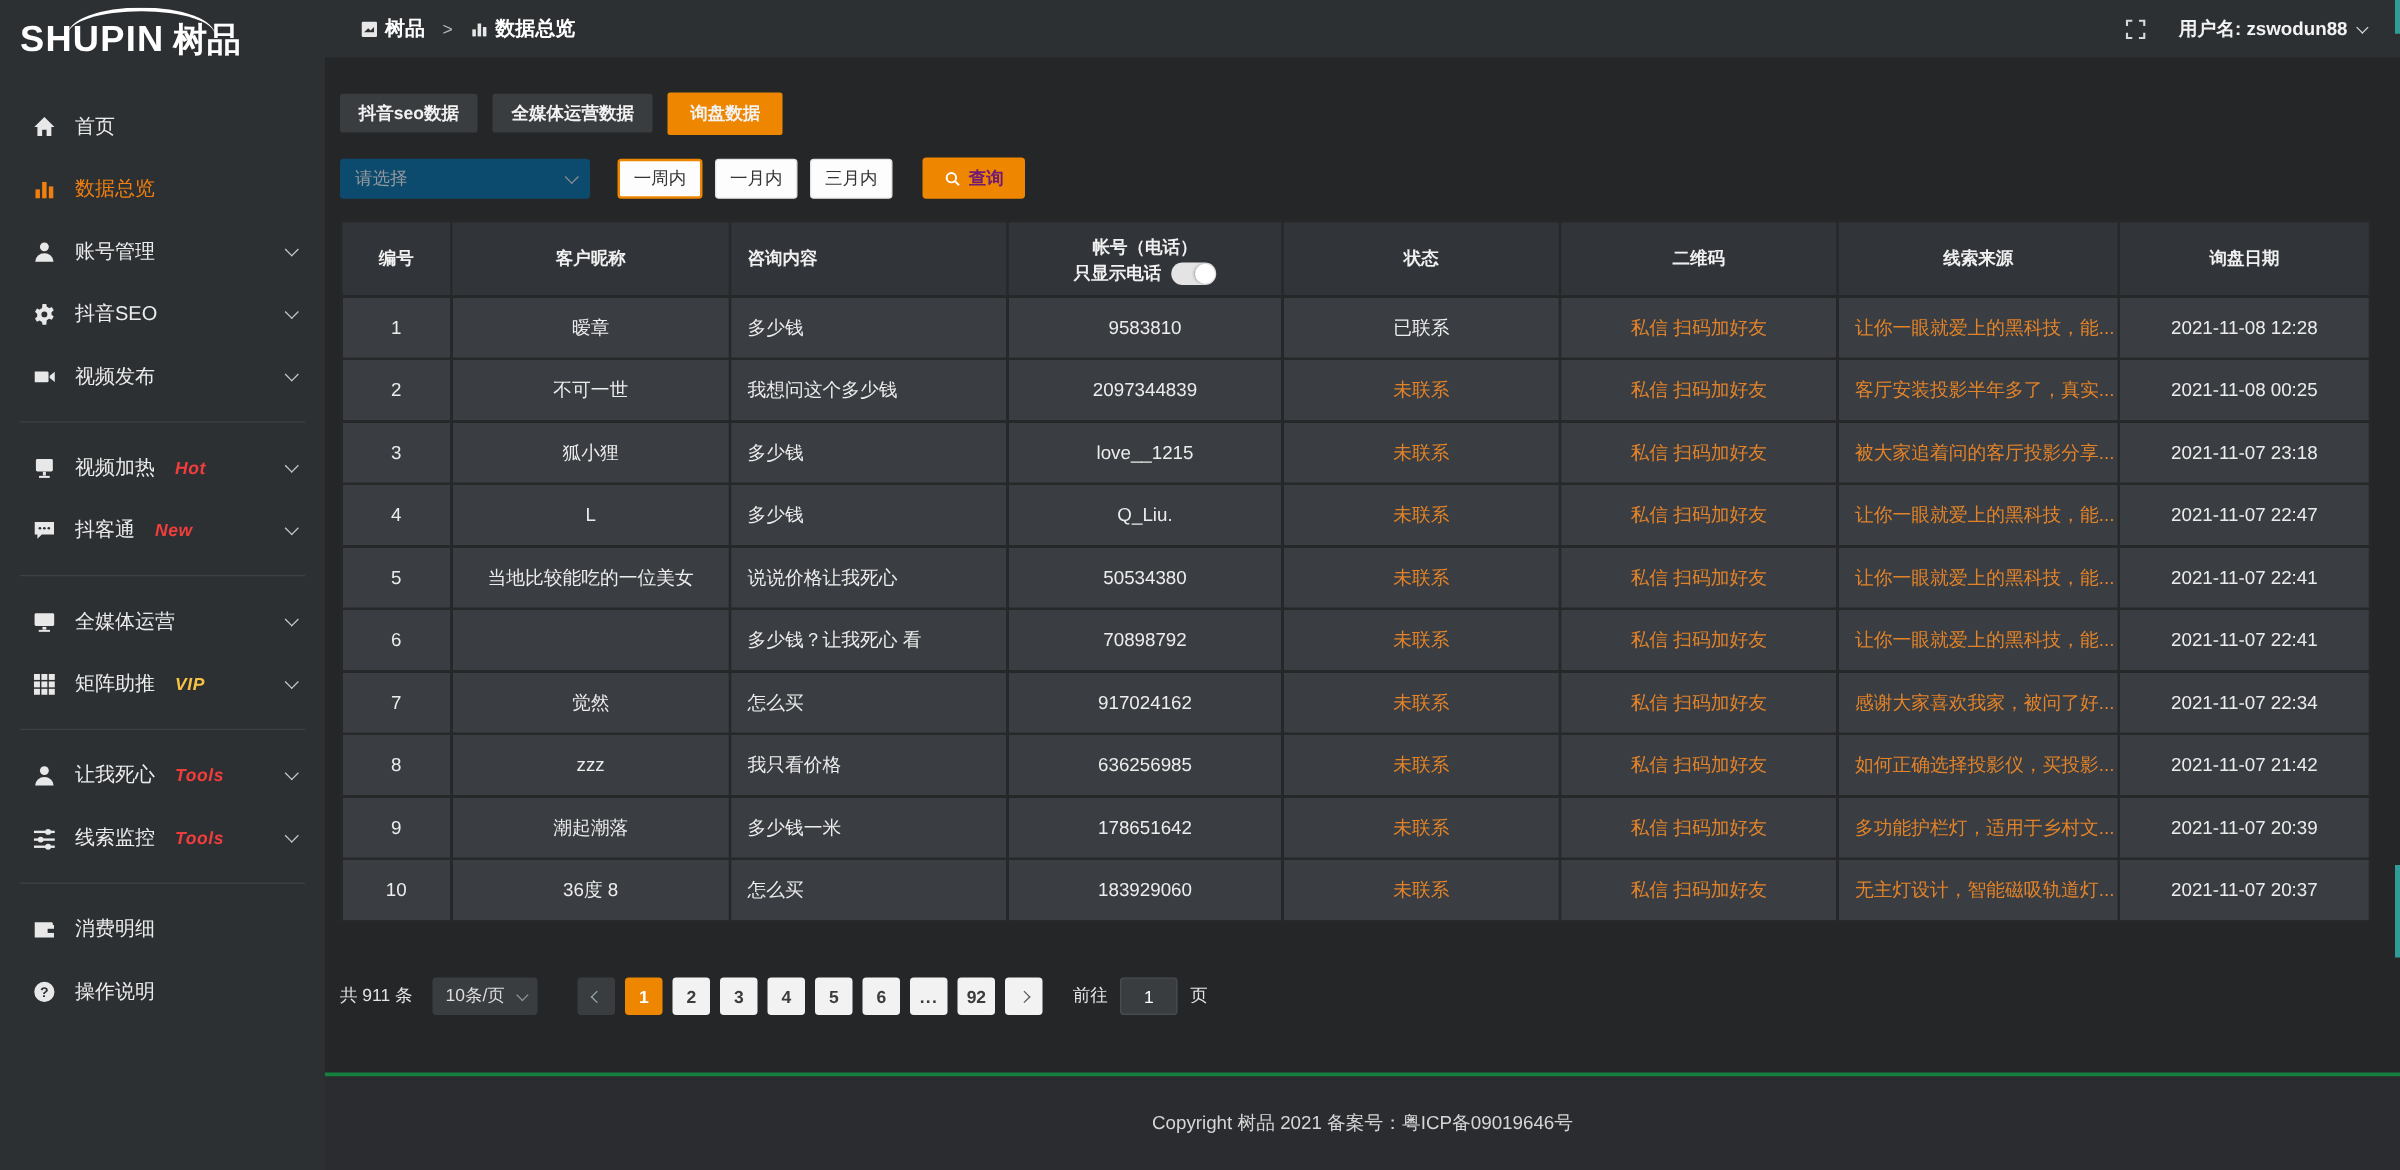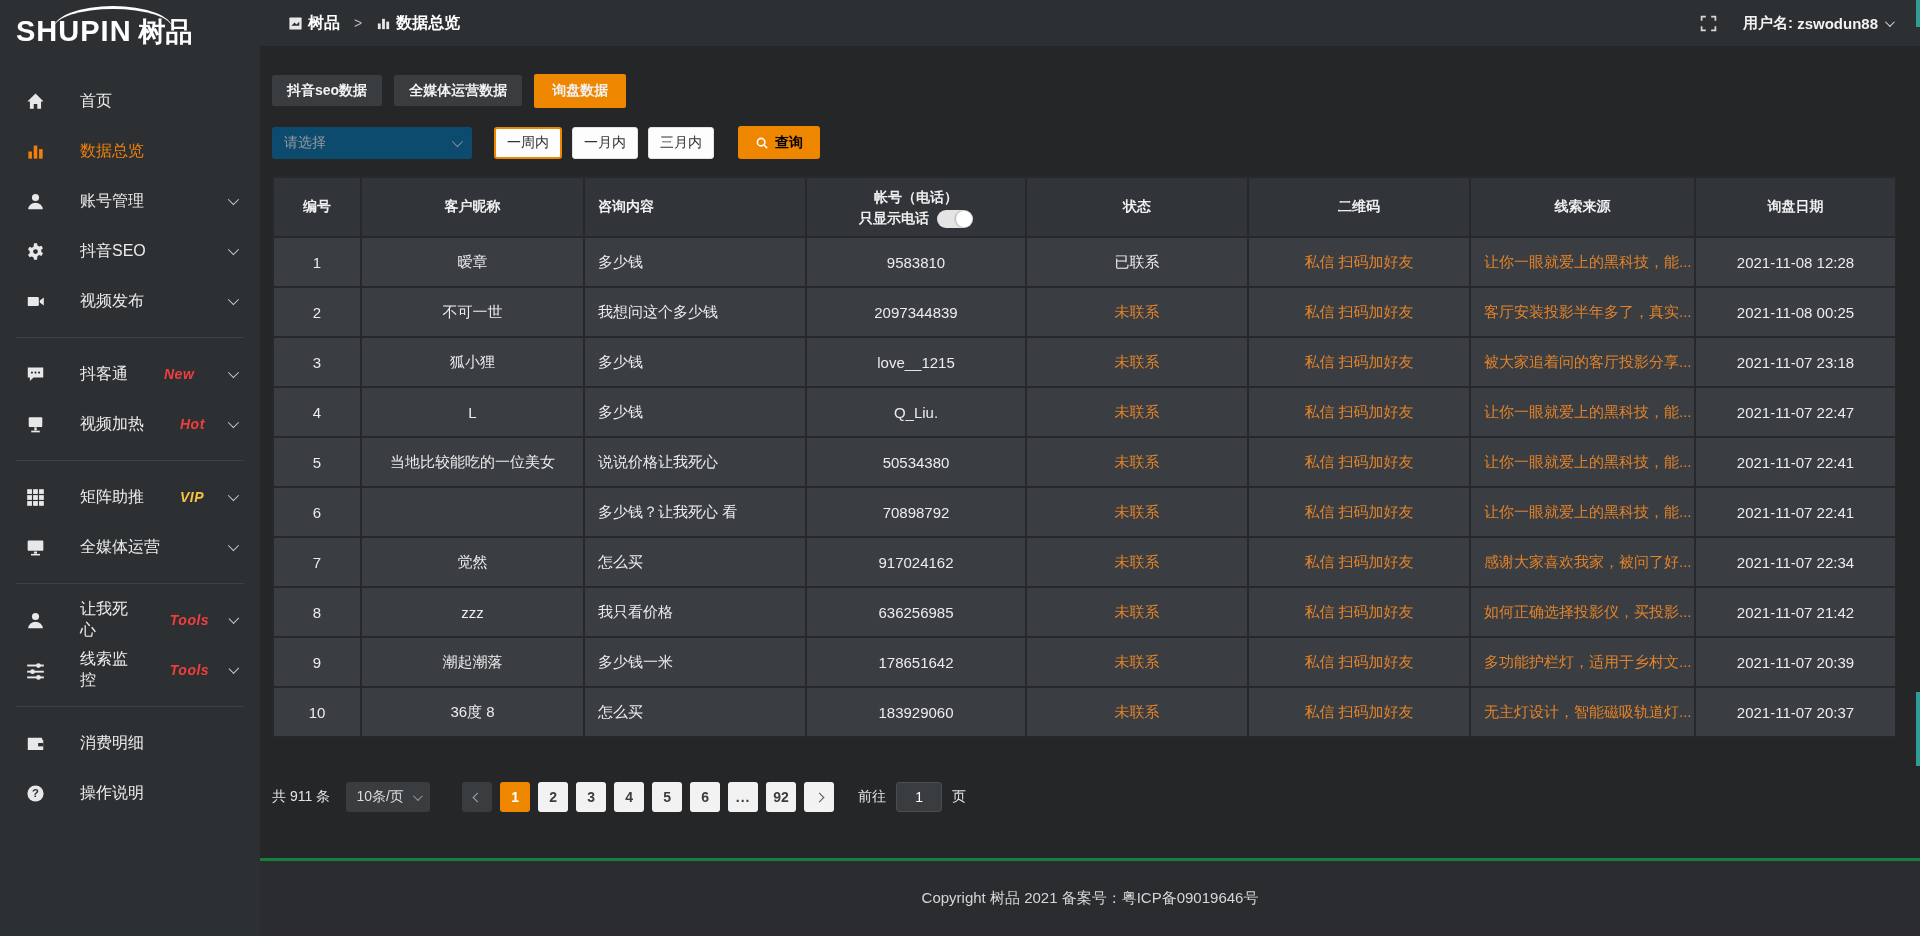--- a/index.html
+++ b/index.html
@@ -10,21 +10,21 @@
     position:relative;
   }
   
   .sidebar { position:absolute; left:0; top:0; width:260px; height:936px; background:#2d3033; z-index:3; }
   .logo { position:relative; height:62px; padding:14px 0 0 16px; white-space:nowrap; }
   .logo-arc { position:absolute; left:54px; top:6px; width:118px; height:22px;
     border-top:3px solid #fff; border-radius:50% 50% 0 0 / 100% 100% 0 0; }
   .logo-en { font-size:29px; font-weight:900; letter-spacing:1px; color:#fff; }
   .logo-cn { font-size:27px; font-weight:700; color:#fff; margin-left:7px; }
   .menu { padding-top:14px; }
-  .menu-item { height:50px; display:flex; align-items:center; padding:0 24px 0 26px; cursor:pointer; color:#ececec; font-size:16px;gap:20px; }
+  .menu-item { height:50px; display:flex; align-items:center; padding:0 24px 0 26px; cursor:pointer; color:#ececec; font-size:16px; }
   .menu-item .mi-icon { width:19px; height:19px; margin-right:15px; display:inline-flex; }
   .menu-item .mi-icon svg { width:19px; height:19px; fill:#e8e8e8; }
   .menu-item.active { color:#f07f0e; }
   .menu-item.active .mi-icon svg { fill:#f07f0e; }
   .mi-badge { font-style:italic; font-weight:bold; font-size:14px; margin-left:16px; letter-spacing:.5px; }
   .mi-chev { margin-left:auto; width:8px; height:8px; border-right:1.8px solid #c9c9c9; border-bottom:1.8px solid #c9c9c9; transform:rotate(45deg) translateY(-2px); }
   .menu-divider { height:1px; background:#3e4144; margin:11px 16px; }
   
   .topbar { position:absolute; left:260px; right:0; top:0; height:47px; background:#2d3033; display:flex; align-items:center; padding:0 28px; z-index:2; border-bottom:1px solid #232527; }
   .crumb { display:flex; align-items:center; font-size:16px; font-weight:bold; color:#fff; }
@@ -39,21 +39,21 @@
   .main { position:absolute; left:272px; top:47px; width:1623px; }
   .tabs { margin-top:28px; display:flex; }
   .tab { height:31px; padding:0 15px; margin-right:12px; background:#3a3d40; color:#f2f2f2; font-size:14px; font-weight:bold;
     display:inline-flex; align-items:center; border-radius:2px; cursor:pointer; }
   .tab.active { background:#ee8600; height:34px; margin-top:-1px; padding:0 18px; }
   .filters { margin-top:18px; display:flex; align-items:center; }
   .f-select { width:200px; height:32px; background:#0c4a6e; border-radius:3px; display:flex; align-items:center; padding:0 12px; color:#94989d; font-size:14px; cursor:pointer; margin-right:22px; }
   .f-select .sel-chev { margin-left:auto; width:8px; height:8px; border-right:1.6px solid #8a8f94; border-bottom:1.6px solid #8a8f94; transform:rotate(45deg) translateY(-2px); }
   .range-btn { height:32px; min-width:62px; padding:0 11px; background:#fdfdfd; color:#333; border:1px solid #e2e2e2; border-radius:3px; font-size:14px; display:inline-flex; align-items:center; justify-content:center; margin-right:10px; cursor:pointer; }
   .range-btn.selected { border:2px solid #ee8600; }
-  .query-btn { height:33px; padding:0 17px; background:#ee8600; border:none; border-radius:3px; color:#000000; font-size:14px; font-weight:bold; display:inline-flex; align-items:center; margin-left:14px; cursor:pointer; }
+  .query-btn { height:33px; padding:0 17px; background:#ee8600; border:none; border-radius:3px; color:#701a75; font-size:14px; font-weight:bold; display:inline-flex; align-items:center; margin-left:14px; cursor:pointer; }
   .query-btn svg { width:14px; height:14px; margin-right:6px; }
   
   table.data { margin-top:17px; width:1623px; border-collapse:collapse; table-layout:fixed; }
   .data th, .data td { border:2px solid #26282a; font-weight:normal; }
   .data th { background:#313438; height:60px; color:#f0f0f0; font-size:14px; font-weight:bold; text-align:center; }
   .data td { background:#3a3d41; height:50px; font-size:15px; color:#ececec; text-align:center; padding:0 12px; overflow:hidden; white-space:nowrap; }
   .data td.c-left, .data th.c-left { text-align:left; padding-left:13px; }
   .data td.orange { color:#e2832a; cursor:pointer; }
   .data td.status-un { color:#e2832a; }
   .th-phone { line-height:1.6; }
@@ -136,72 +136,72 @@
             <path d="M11.6 7.2l3.4-2.6v6.8l-3.4-2.6z"></path>
           </svg>
         </span>
         <span>视频发布</span>
         <span class="mi-chev"></span>
       </div>
       <div class="menu-divider"></div>
       <div class="menu-item">
         <span class="mi-icon">
           <svg viewBox="0 0 16 16">
+            <rect x="2.3" y="1.8" width="11.4" height="8.4" rx="1"></rect>
+            <rect x="7" y="10.4" width="2" height="2.6"></rect>
+            <rect x="4.4" y="13.2" width="7.2" height="1.4"></rect>
+          </svg>
+        </span>
+        <span>视频加热</span>
+        <span class="mi-badge" style="color: rgb(242, 61, 61);">Hot</span>
+        <span class="mi-chev"></span>
+      </div>
+      <div class="menu-item">
+        <span class="mi-icon">
+          <svg viewBox="0 0 16 16">
             <path d="M1.5 2.2h13v8.4h-8.2l-3 2.8v-2.8H1.5z"></path>
             <circle cx="5" cy="6.4" r=".9" fill="#2d3033"></circle>
             <circle cx="8" cy="6.4" r=".9" fill="#2d3033"></circle>
             <circle cx="11" cy="6.4" r=".9" fill="#2d3033"></circle>
           </svg>
         </span>
         <span>抖客通</span>
         <span class="mi-badge" style="color: rgb(242, 61, 61);">New</span>
         <span class="mi-chev"></span>
       </div>
-      <div class="menu-item">
-        <span class="mi-icon">
-          <svg viewBox="0 0 16 16">
-            <rect x="2.3" y="1.8" width="11.4" height="8.4" rx="1"></rect>
-            <rect x="7" y="10.4" width="2" height="2.6"></rect>
-            <rect x="4.4" y="13.2" width="7.2" height="1.4"></rect>
-          </svg>
-        </span>
-        <span>视频加热</span>
-        <span class="mi-badge" style="color: rgb(242, 61, 61);">Hot</span>
-        <span class="mi-chev"></span>
-      </div>
       <div class="menu-divider"></div>
+      <div class="menu-item">
+        <span class="mi-icon">
+          <svg viewBox="0 0 16 16">
+            <rect x="1.4" y="2.2" width="13.2" height="8.6" rx="1"></rect>
+            <rect x="6.7" y="11.4" width="2.6" height="1.8"></rect>
+            <rect x="4.2" y="13.4" width="7.6" height="1.3"></rect>
+          </svg>
+        </span>
+        <span>全媒体运营</span>
+        <span class="mi-chev"></span>
+      </div>
       <div class="menu-item">
         <span class="mi-icon">
           <svg viewBox="0 0 16 16">
             <g>
               <rect x="1" y="1" width="4" height="4"></rect>
               <rect x="6" y="1" width="4" height="4"></rect>
               <rect x="11" y="1" width="4" height="4"></rect>
               <rect x="1" y="6" width="4" height="4"></rect>
               <rect x="6" y="6" width="4" height="4"></rect>
               <rect x="11" y="6" width="4" height="4"></rect>
               <rect x="1" y="11" width="4" height="4"></rect>
               <rect x="6" y="11" width="4" height="4"></rect>
               <rect x="11" y="11" width="4" height="4"></rect>
             </g>
           </svg>
         </span>
         <span>矩阵助推</span>
         <span class="mi-badge" style="color: rgb(246, 195, 68);">VIP</span>
-        <span class="mi-chev"></span>
-      </div>
-      <div class="menu-item">
-        <span class="mi-icon">
-          <svg viewBox="0 0 16 16">
-            <rect x="1.4" y="2.2" width="13.2" height="8.6" rx="1"></rect>
-            <rect x="6.7" y="11.4" width="2.6" height="1.8"></rect>
-            <rect x="4.2" y="13.4" width="7.6" height="1.3"></rect>
-          </svg>
-        </span>
-        <span>全媒体运营</span>
         <span class="mi-chev"></span>
       </div>
       <div class="menu-divider"></div>
       <div class="menu-item">
         <span class="mi-icon">
           <svg viewBox="0 0 16 16">
             <circle cx="8" cy="4.6" r="3"></circle>
             <path d="M1.8 14.6a6.2 5.6 0 0 1 12.4 0z"></path>
           </svg>
         </span>

